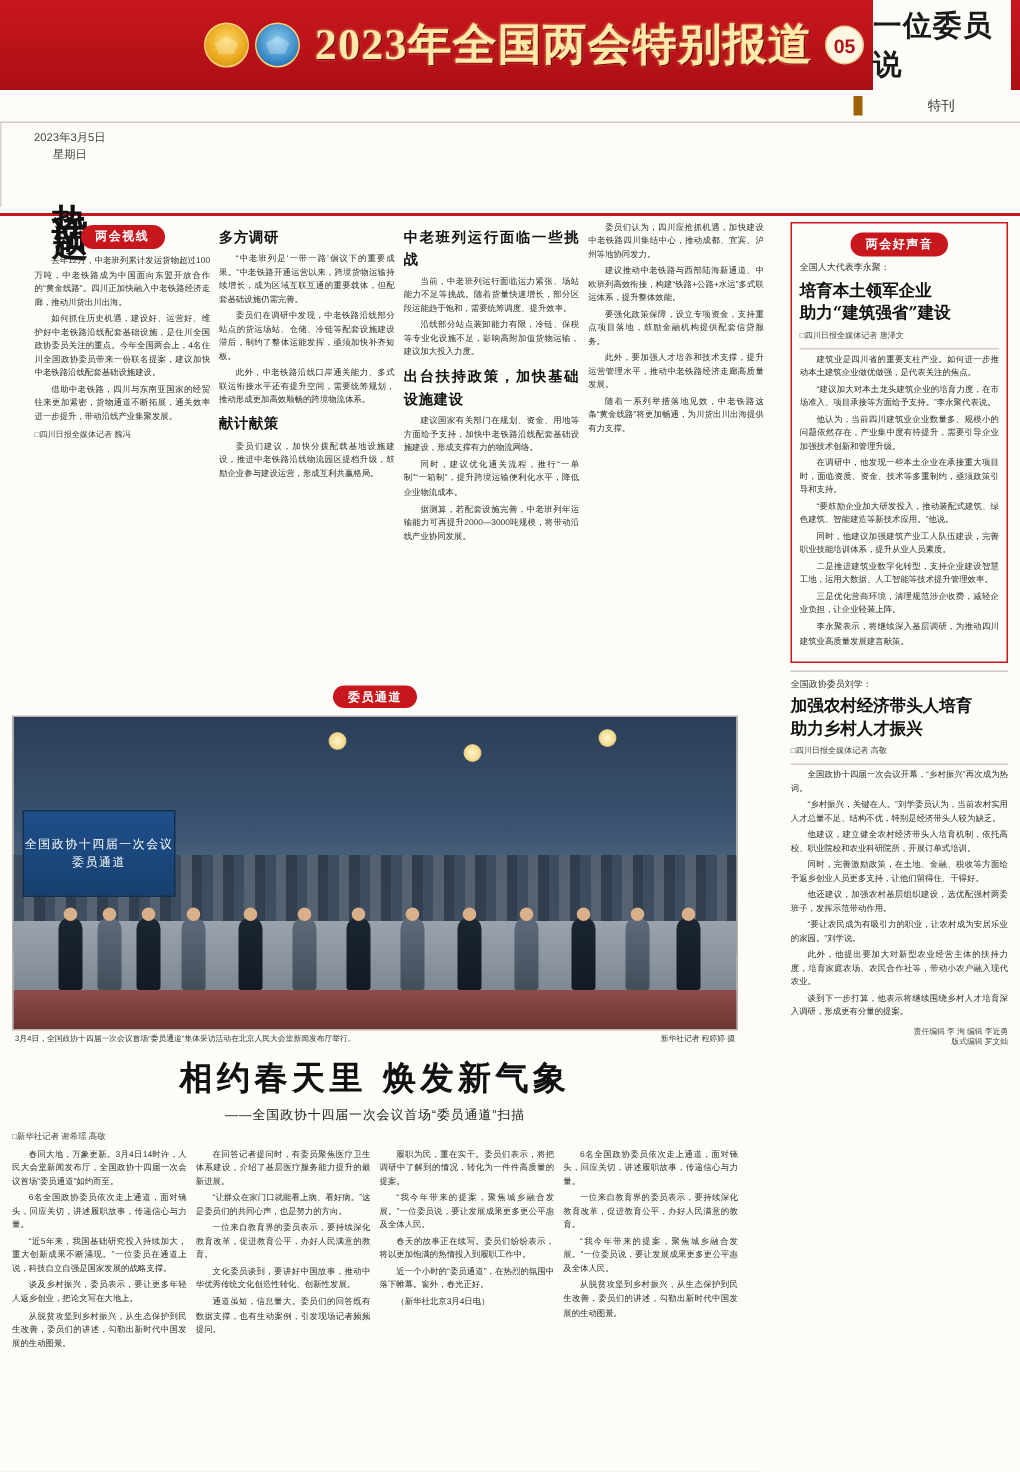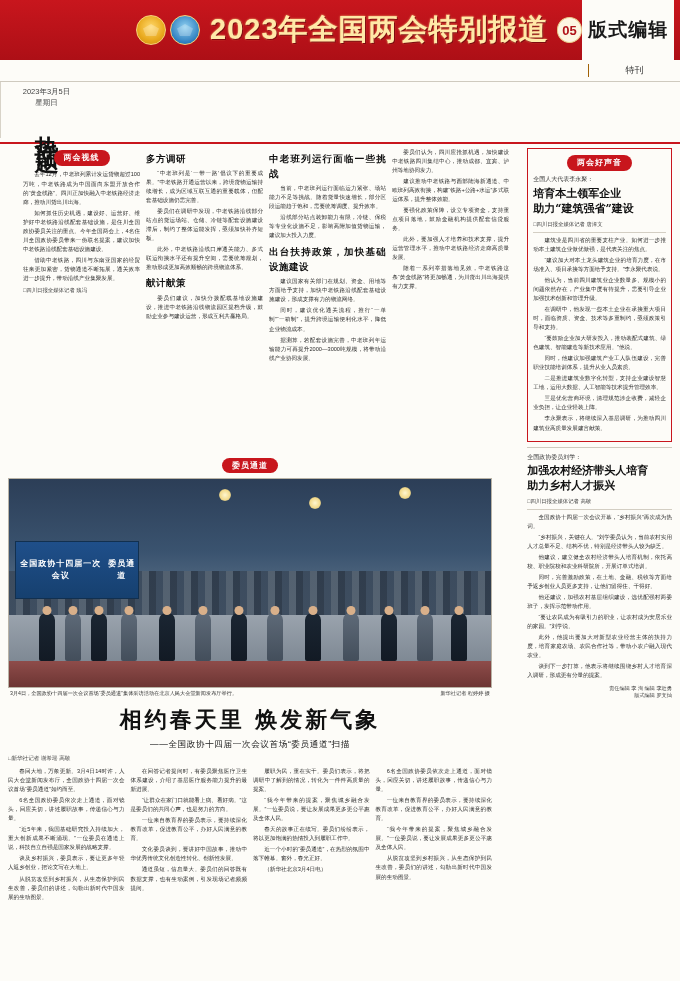--- a/index.html
+++ b/index.html
@@ -38,21 +38,21 @@
   }
   .emblem::after {
     content:""; position:absolute; left:50%; top:50%;
     width:16px; height:12px; transform:translate(-50%,-50%);
     background: rgba(255,255,255,0.25);
     clip-path: polygon(50% 0%, 100% 38%, 82% 100%, 18% 100%, 0% 38%);
   }
   .mast-title {
     flex: 0 0 auto;
     margin-left: 10px;
-    font-family: Liberation Sans, sans-serif;
+    font-family: Liberation Serif, serif;
     font-weight: bold;
     font-size: 29px;
     letter-spacing: 1px;
     color: #ffe9a8;
     text-shadow: 1px 1px 0 #7d0a0f, 0 0 2px #ffdf87;
   }
   .mast-pagenum {
     margin-left: 8px;
     width: 26px; height: 26px; border-radius: 50%;
     background: #fdf6e2; color:#b01319;
@@ -71,22 +71,22 @@
   }
 
   
   .subbar {
     display:flex; height: 22px; align-items:center;
     border-bottom: 1px solid #cfcabf;
     background:#fdfcf8;
   }
   .subbar .left { flex:1; }
   .subbar .right {
-    width: 92px; text-align:center; font-size: 9px; color:#333;
-    border-left: 1px solid #a16207;
+    width: 111px; text-align:center; font-size: 9px; color:#333;
+    border-left: 6px solid #a16207;
   }
 
   
   .headwrap { display:flex; }
   .headmain { flex:1; padding: 6px 10px 4px 12px; }
   .kicker {
     font-family:"DejaVu Sans", sans-serif;
     font-size: 11.5px; font-weight:bold; color:#111; letter-spacing:0.2px;
     line-height: 1.4;
   }
@@ -142,25 +142,25 @@
   .byline { font-size:5.4px; color:#444; margin-top:3px; }
 
   
   .photo-block { margin-top: 5px; }
   .photo {
     width:100%; height: 210px; position:relative; overflow:hidden;
     background: linear-gradient(180deg,#2c3e57 0%, #3a536f 35%, #6b7f92 70%, #8a94a0 100%);
     border: 1px solid #b9b3a6;
   }
   .photo .banner {
-    position:absolute; left:6px; top:62px; width:124px; height:58px;
+    position:absolute; left:6px; top:62px; width:102px; height:58px;
     background: linear-gradient(180deg,#1f4f8a 0%, #16406f 100%);
     border:1px solid #12304f;
-    display:flex; flex-direction:row; align-items:center; justify-content:center;
-    color:#fff; font-size:8px; font-weight:bold; line-height:1.5; letter-spacing:1px;
+    display:flex; flex-direction:column; align-items:center; justify-content:center;
+    color:#fff; font-size:8px; font-weight:normal; line-height:1.5; letter-spacing:1px;
     text-align:center;
   }
   .photo .stage {
     position:absolute; left:0; right:0; bottom:0; height: 72px;
     background: linear-gradient(180deg,#9aa3ad 0%, #6f7a86 100%);
   }
   .photo .redcarpet {
     position:absolute; left:0; right:0; bottom:0; height: 26px;
     background: linear-gradient(180deg,#8e4c4a 0%, #6d3533 100%);
   }
@@ -226,21 +226,21 @@
 <div class="page">
 
   <div class="masthead">
     <div class="emblems">
       <div class="emblem"></div>
       <div class="emblem blue"></div>
     </div>
     <div class="mast-title">2023年全国两会特别报道</div>
     <div class="mast-pagenum">05</div>
     <div class="mast-right">
-      <span>版式编辑</span>
+      <span>一位委员说</span>
     </div>
   </div>
 
   <div class="subbar">
     <div class="left"></div>
     <div class="right">特刊</div>
   </div>
 
   <div class="headwrap">
     <div class="headside">

